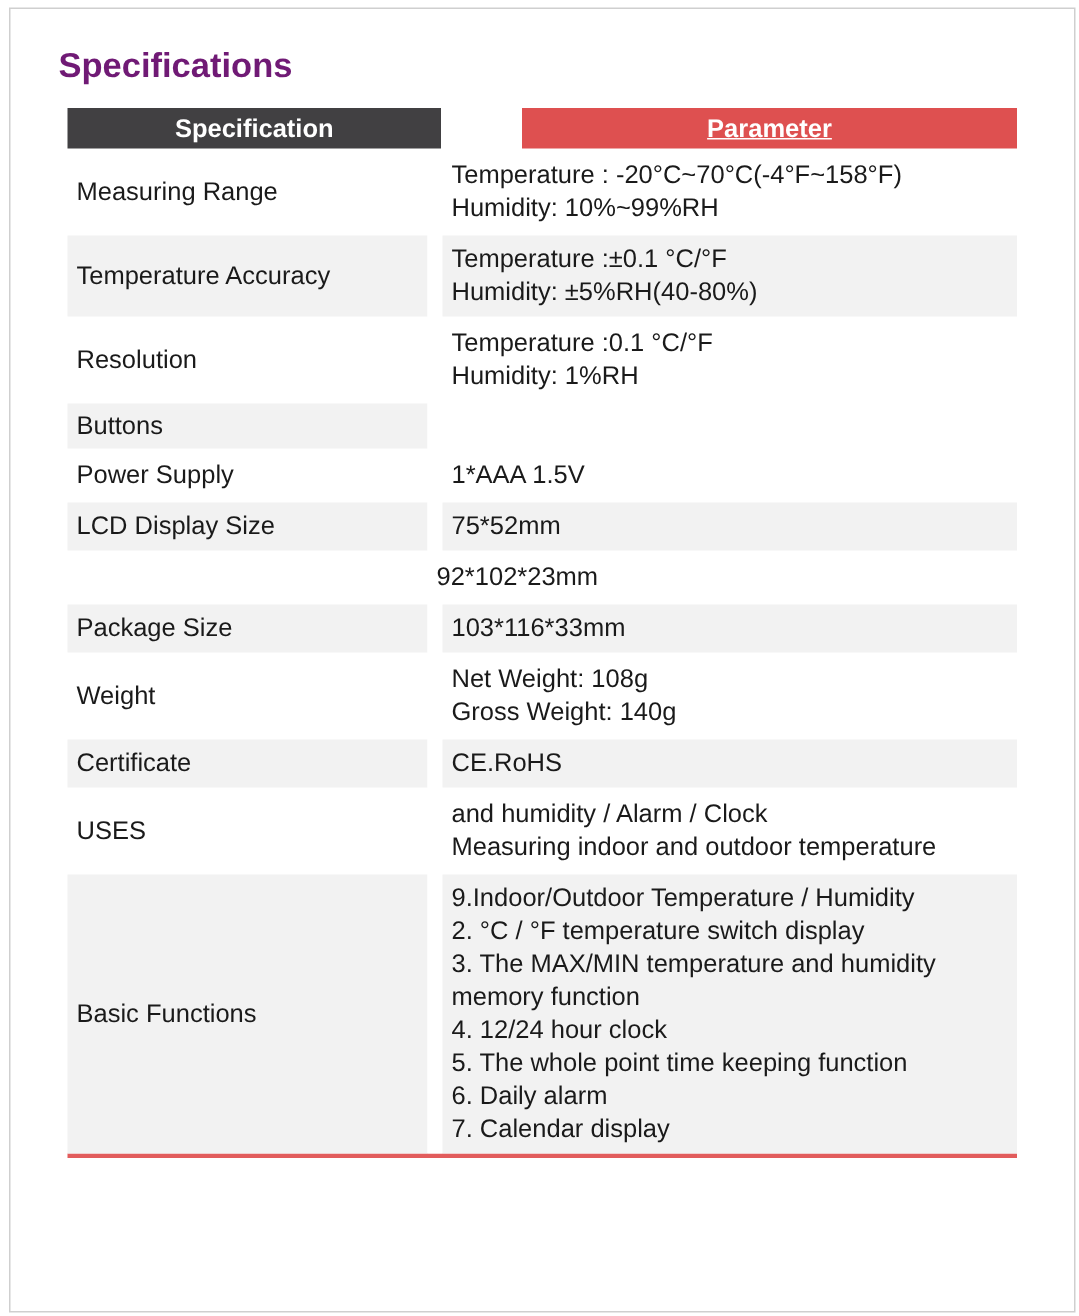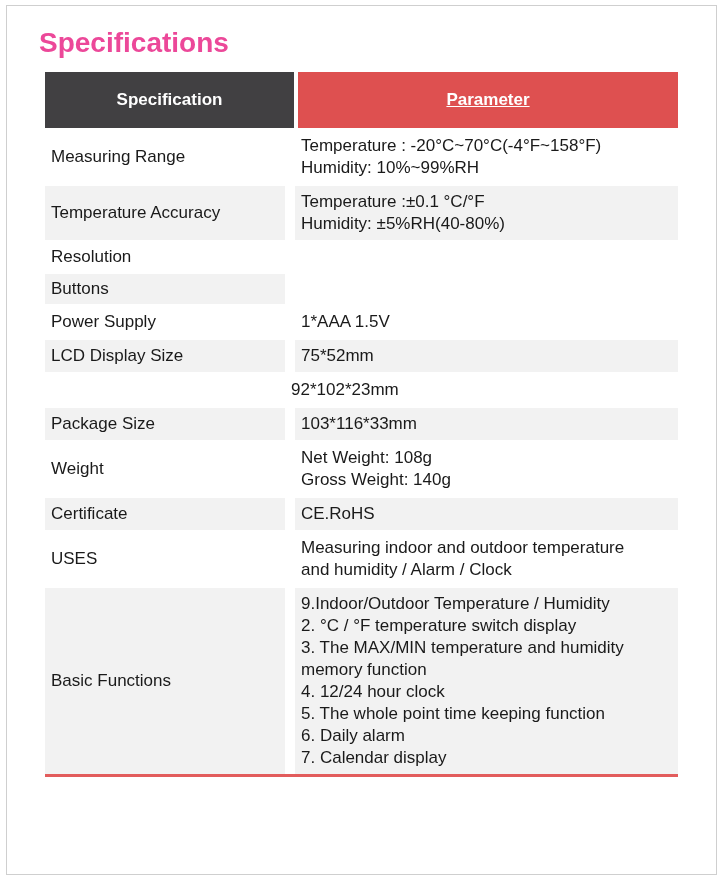--- a/index.html
+++ b/index.html
@@ -22,34 +22,35 @@
     pointer-events: none;
   }
   .content {
     position: absolute;
     left: 39px;
     top: 27px;
     width: 639px;
   }
   h1.page-title {
     margin: 0 0 13px 0;
-    font-size: 28px;
+    font-size: 23px;
     line-height: 32px;
     font-weight: bold;
-    color: #ec4899;
+    color: #701a75;
   }
   .spec-table {
     margin-left: 6px;
     width: 633px;
     border-bottom: 3px solid var(--accent-border, #e25c5c);
   }
   .thead {
     display: grid;
     grid-template-columns: 249px 4px 1fr;
-    height: 56px;
+    height: 27px;
+    gap: 25px;
   }
   .th {
     display: flex;
     align-items: center;
     justify-content: center;
     color: #ffffff;
     font-weight: bold;
     font-size: 17px;
   }
   .th-spec  { background: var(--header-dark, #414042); }
@@ -102,20 +103,24 @@
           <div class="cell spec-cell">Temperature Accuracy</div>
           <div class="col-gap"></div>
           <div class="cell param-cell">
             <div>Temperature :±0.1 °C/°F</div>
             <div>Humidity: ±5%RH(40-80%)</div>
           </div>
         </div>
         <div class="row">
           <div class="cell spec-cell">Resolution</div>
           <div class="col-gap"></div>
+          <div class="cell param-cell">
+            <div>Temperature :0.1 °C/°F</div>
+            <div>Humidity: 1%RH</div>
+          </div>
         </div>
         <div class="row shaded">
           <div class="cell spec-cell">Buttons</div>
           <div class="col-gap"></div>
         </div>
         <div class="row">
           <div class="cell spec-cell">Power Supply</div>
           <div class="col-gap"></div>
           <div class="cell param-cell">
             <div>1*AAA 1.5V</div>
@@ -153,22 +158,22 @@
           <div class="cell spec-cell">Certificate</div>
           <div class="col-gap"></div>
           <div class="cell param-cell">
             <div>CE.RoHS</div>
           </div>
         </div>
         <div class="row">
           <div class="cell spec-cell">USES</div>
           <div class="col-gap"></div>
           <div class="cell param-cell">
+            <div>and humidity / Alarm / Clock</div>
             <div>Measuring indoor and outdoor temperature</div>
-            <div>and humidity / Alarm / Clock</div>
           </div>
         </div>
         <div class="row shaded">
           <div class="cell spec-cell">Basic Functions</div>
           <div class="col-gap"></div>
           <div class="cell param-cell">
             <div>9.Indoor/Outdoor Temperature / Humidity</div>
             <div>2. °C / °F temperature switch display</div>
             <div>3. The MAX/MIN temperature and humidity</div>
             <div>memory function</div>

